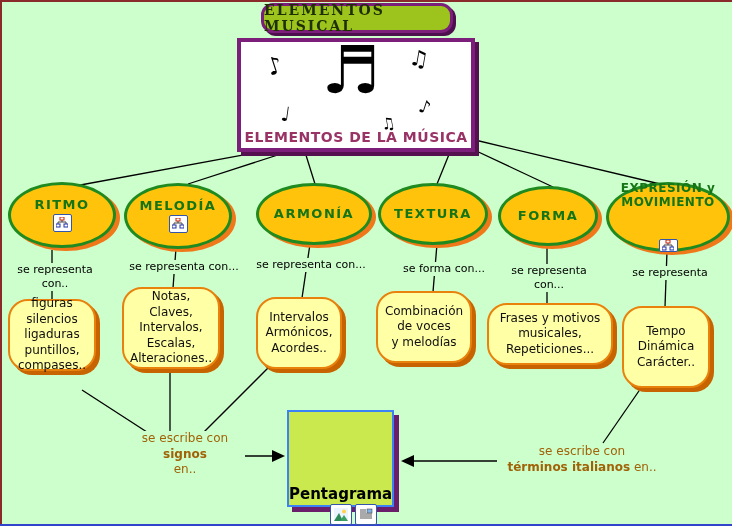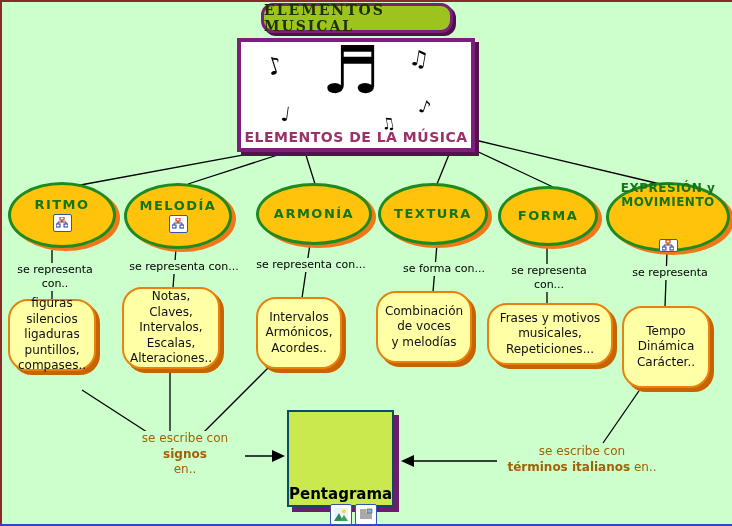--- a/index.html
+++ b/index.html
@@ -83,21 +83,21 @@
   }
   .yb1{left:8px;top:299px;width:88px;height:72px;}
   .yb2{left:122px;top:287px;width:98px;height:82px;}
   .yb3{left:256px;top:297px;width:86px;height:72px;}
   .yb4{left:376px;top:291px;width:96px;height:72px;}
   .yb5{left:487px;top:303px;width:126px;height:62px;}
   .yb6{left:622px;top:306px;width:88px;height:82px;}
 
   .penta{
     left:287px;top:410px;width:107px;height:97px;
-    background:#C9E94F;border:2px solid #0c4a6e;
+    background:#C9E94F;border:2px solid #3b82f6;
     box-shadow:5px 5px 0 #6B1F6B;
   }
   .penta-label{
     position:absolute;left:0;right:0;bottom:2px;text-align:center;
     font-weight:bold;font-size:15px;color:#000;
   }
   .phrase{
     position:absolute;z-index:3;background:#CCFFCC;
     font-size:12px;color:#a16207;text-align:center;line-height:1.3;
   }

